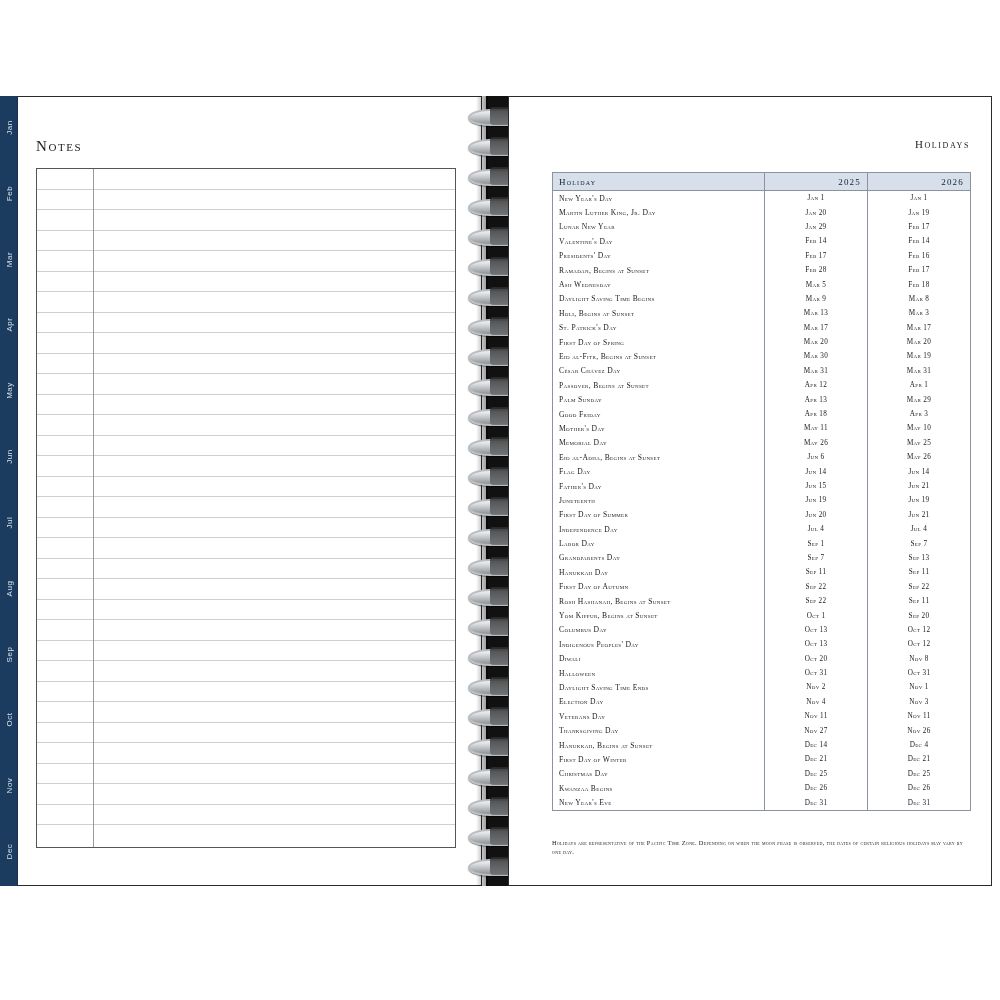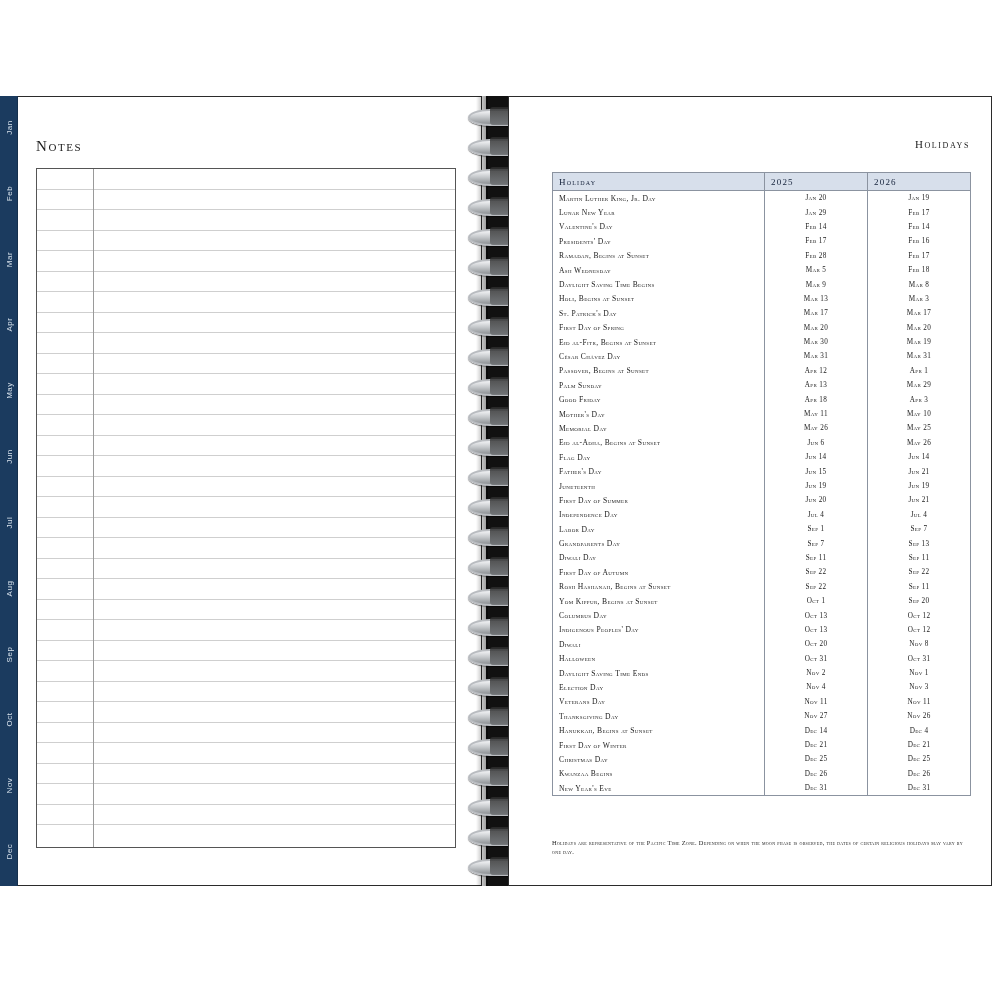--- a/index.html
+++ b/index.html
@@ -179,21 +179,21 @@
     border: 1px solid #8b93a0;
     font-size: 9px;
     letter-spacing: 1.2px;
     font-variant: small-caps;
     font-weight: normal;
     color: #14213a;
     height: 17px;
     padding: 0 6px;
     text-align: left;
   }
-  .holiday-table th.num { text-align: left; margin-left: 33px; }
+  .holiday-table th.num { text-align: right; margin-left: 33px; }
   .holiday-table td {
     font-size: 7.6px;
     letter-spacing: 0.35px;
     font-variant: small-caps;
     color: #1a1a1a;
     height: 14.4px;
     padding: 0 6px;
     border-left: 1px solid #8b93a0;
     border-right: 1px solid #8b93a0;
     white-space: nowrap;
@@ -404,20 +404,25 @@
     </colgroup>
     <thead>
       <tr>
         <th>Holiday</th>
         <th class="num">2025</th>
         <th class="num">2026</th>
       </tr>
     </thead>
     <tbody>
         <tr>
+          <td>New Year's Day</td>
+          <td class="num">Jan 1</td>
+          <td class="num">Jan 1</td>
+        </tr>
+        <tr>
           <td>Martin Luther King, Jr. Day</td>
           <td class="num">Jan 20</td>
           <td class="num">Jan 19</td>
         </tr>
         <tr>
           <td>Lunar New Year</td>
           <td class="num">Jan 29</td>
           <td class="num">Feb 17</td>
         </tr>
         <tr>
@@ -529,21 +534,21 @@
           <td>Labor Day</td>
           <td class="num">Sep 1</td>
           <td class="num">Sep 7</td>
         </tr>
         <tr>
           <td>Grandparents Day</td>
           <td class="num">Sep 7</td>
           <td class="num">Sep 13</td>
         </tr>
         <tr>
-          <td>Diwali Day</td>
+          <td>Hanukkah Day</td>
           <td class="num">Sep 11</td>
           <td class="num">Sep 11</td>
         </tr>
         <tr>
           <td>First Day of Autumn</td>
           <td class="num">Sep 22</td>
           <td class="num">Sep 22</td>
         </tr>
         <tr>
           <td>Rosh Hashanah, Begins at Sunset</td>

